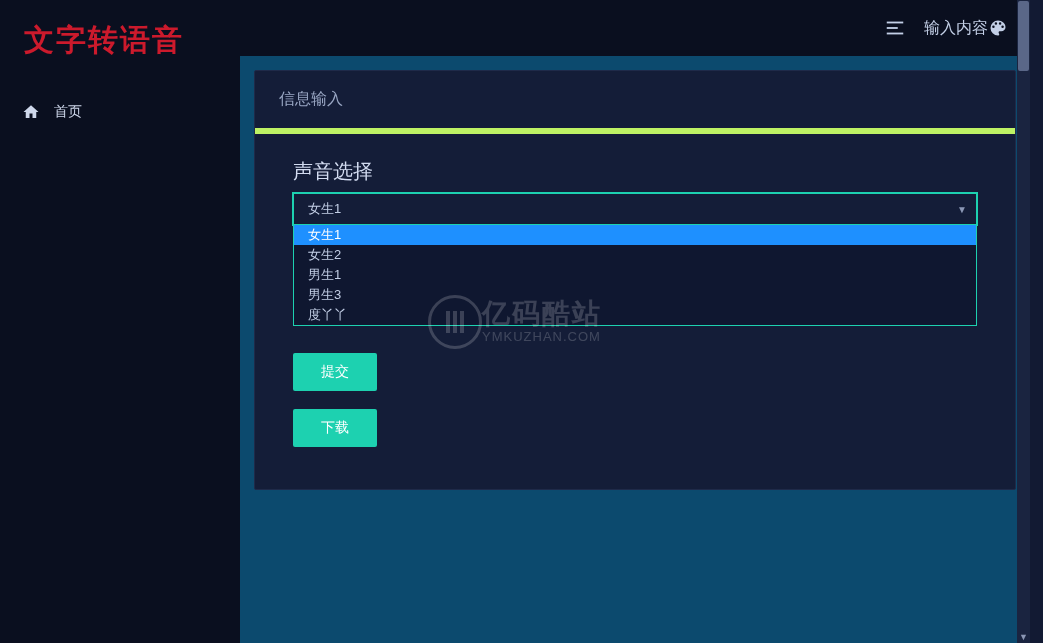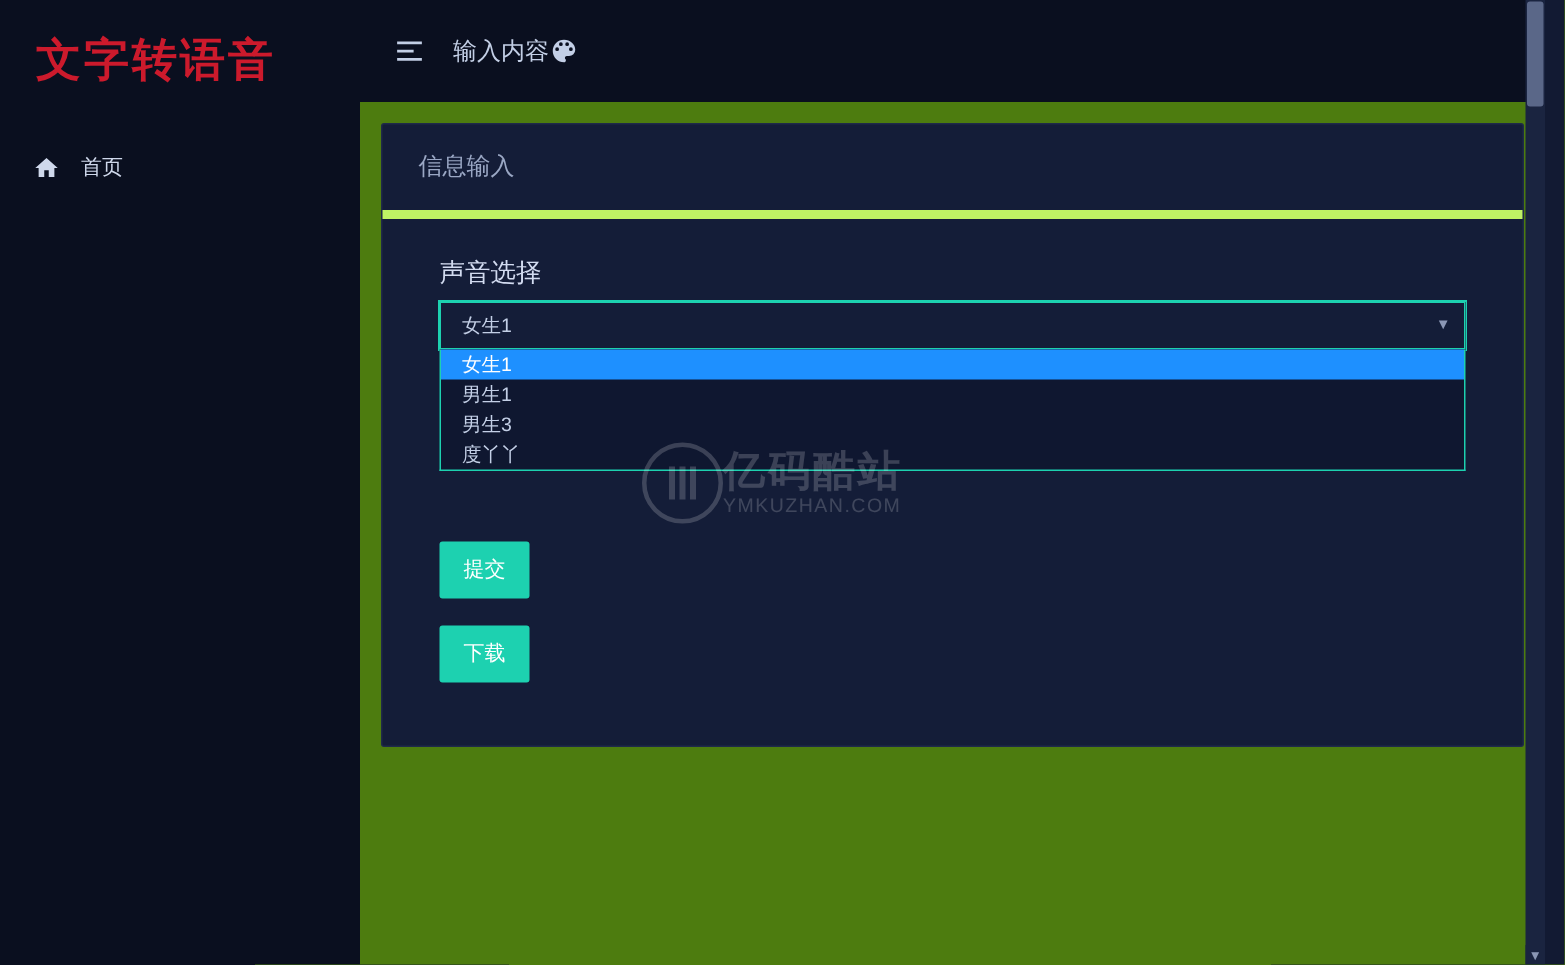--- a/index.html
+++ b/index.html
@@ -1,52 +1,52 @@
 <!DOCTYPE html>
 <html><head>
 <meta charset="utf-8">
 <style>
 *{box-sizing:border-box;margin:0;padding:0}
 body{font-family:"Microsoft YaHei",Arial,sans-serif;background:#121a33;color:#a7b4cf;font-size:14px}
-.app{display:flex;width:1030px;height:643px;background:#4d7c0f;position:relative}
+.app{display:flex;width:1030px;height:643px;background:#0c4a6e;position:relative}
 
 
 .sidebar{width:240px;background:#0a0f1f;flex-shrink:0;padding-top:20px}
 .logo{font-size:30px;font-weight:900;color:#cc1a2c;padding:0 24px 10px;letter-spacing:2px;font-family:"SimHei","Microsoft YaHei",sans-serif}
 .nav{padding-top:20px}
 .nav-item{display:flex;align-items:flex-start;padding:12px 22px;cursor:pointer;color:#cfd8eb}
 .nav-icon{width:18px;height:18px;margin-right:14px;fill:#cfd8eb}
 
 
 .main{flex:1;display:flex;flex-direction:column;min-width:0}
-.topbar{height:68px;background:#0a0f1f;display:flex;align-items:center;padding:0 22px;justify-content:flex-start}
+.topbar{height:56px;background:#0a0f1f;display:flex;align-items:center;padding:0 22px;justify-content:flex-end}
 .topbar-left{display:flex;align-items:center}
 .hamburger{width:22px;height:22px;cursor:pointer;margin-right:18px}
 .hamburger svg{width:100%;height:100%;stroke:#c3cfe6;fill:none;stroke-width:2}
 .breadcrumb{color:#c3cfe6;font-size:16px}
 .palette-icon{width:20px;height:20px;cursor:pointer;fill:#c3cfe6}
 
 .content{padding:14px;flex:1;overflow:auto}
 .card{background:#141d38;border:1px solid #1f2a49;border-radius:2px}
 .card-header{padding:18px 24px;border-bottom:6px solid #bef264;color:#9aa7c4;font-size:16px}
 .card-body{padding:24px 38px}
 
 .form-group{margin-bottom:18px}
-.form-label{display:block;color:#d2dbf0;margin-bottom:8px;font-size:17px}
+.form-label{display:block;color:#d2dbf0;margin-bottom:8px;font-size:20px}
 
 .select-wrap{position:relative}
 .select-display{height:32px;border:1px solid #1dd1b0;background:transparent;color:#c3cfe6;padding:0 28px 0 14px;display:flex;align-items:center;cursor:pointer;font-size:13px;outline:none;box-shadow:0 0 0 1px #1dd1b0}
 .select-caret{position:absolute;right:10px;top:50%;transform:translateY(-50%);font-size:10px;color:#8b97b5}
 .dropdown{position:absolute;left:0;right:0;top:32px;background:#0f1730;border:1px solid #1dd1b0;border-top:none}
 .dropdown-option{padding:1px 14px;font-size:13px;color:#c3cfe6;cursor:pointer;line-height:18px}
 .dropdown-option.selected{background:#1e90ff;color:#fff}
 
 .textarea{width:100%;height:135px;background:transparent;border:1px solid #3a476b;resize:vertical;outline:none;color:#c3cfe6;padding:8px;font-family:inherit}
 
-.btn{display:inline-block;background:#1dd1b0;color:#fff;border:none;padding:10px 16px;font-size:14px;cursor:pointer;border-radius:2px}
+.btn{display:inline-block;background:#1dd1b0;color:#fff;border:none;padding:10px 28px;font-size:14px;cursor:pointer;border-radius:2px}
 
 
 .watermark{position:absolute;left:50%;top:50%;transform:translate(-50%,-50%);opacity:.18;pointer-events:none;display:flex;align-items:center;color:#fff}
 .wm-logo{width:54px;height:54px;border:3px solid #fff;border-radius:50%;display:flex;align-items:center;justify-content:center;font-weight:bold;font-size:20px}
 .wm-text{line-height:1.1}
 .wm-text .cn{font-size:28px;font-weight:600;letter-spacing:2px}
 .wm-text .en{font-size:13px;letter-spacing:1px}
 
 
 .scrollbar{position:absolute;right:0;top:0;width:13px;height:100%;background:#1a2440}
@@ -94,20 +94,21 @@
 
           <div class="form-group">
             <label class="form-label">声音选择</label>
             <div class="select-wrap">
               <div class="select-display">
                 <span>女生1</span>
                 <span class="select-caret">▼</span>
               </div>
               <div class="dropdown">
                 <div class="dropdown-option selected">女生1</div>
+                <div class="dropdown-option">女生2</div>
                 <div class="dropdown-option">男生1</div>
                 <div class="dropdown-option">男生3</div>
                 <div class="dropdown-option">度丫丫</div>
               </div>
             </div>
           </div>
 
           <div style="height:110px"></div>
 
 

